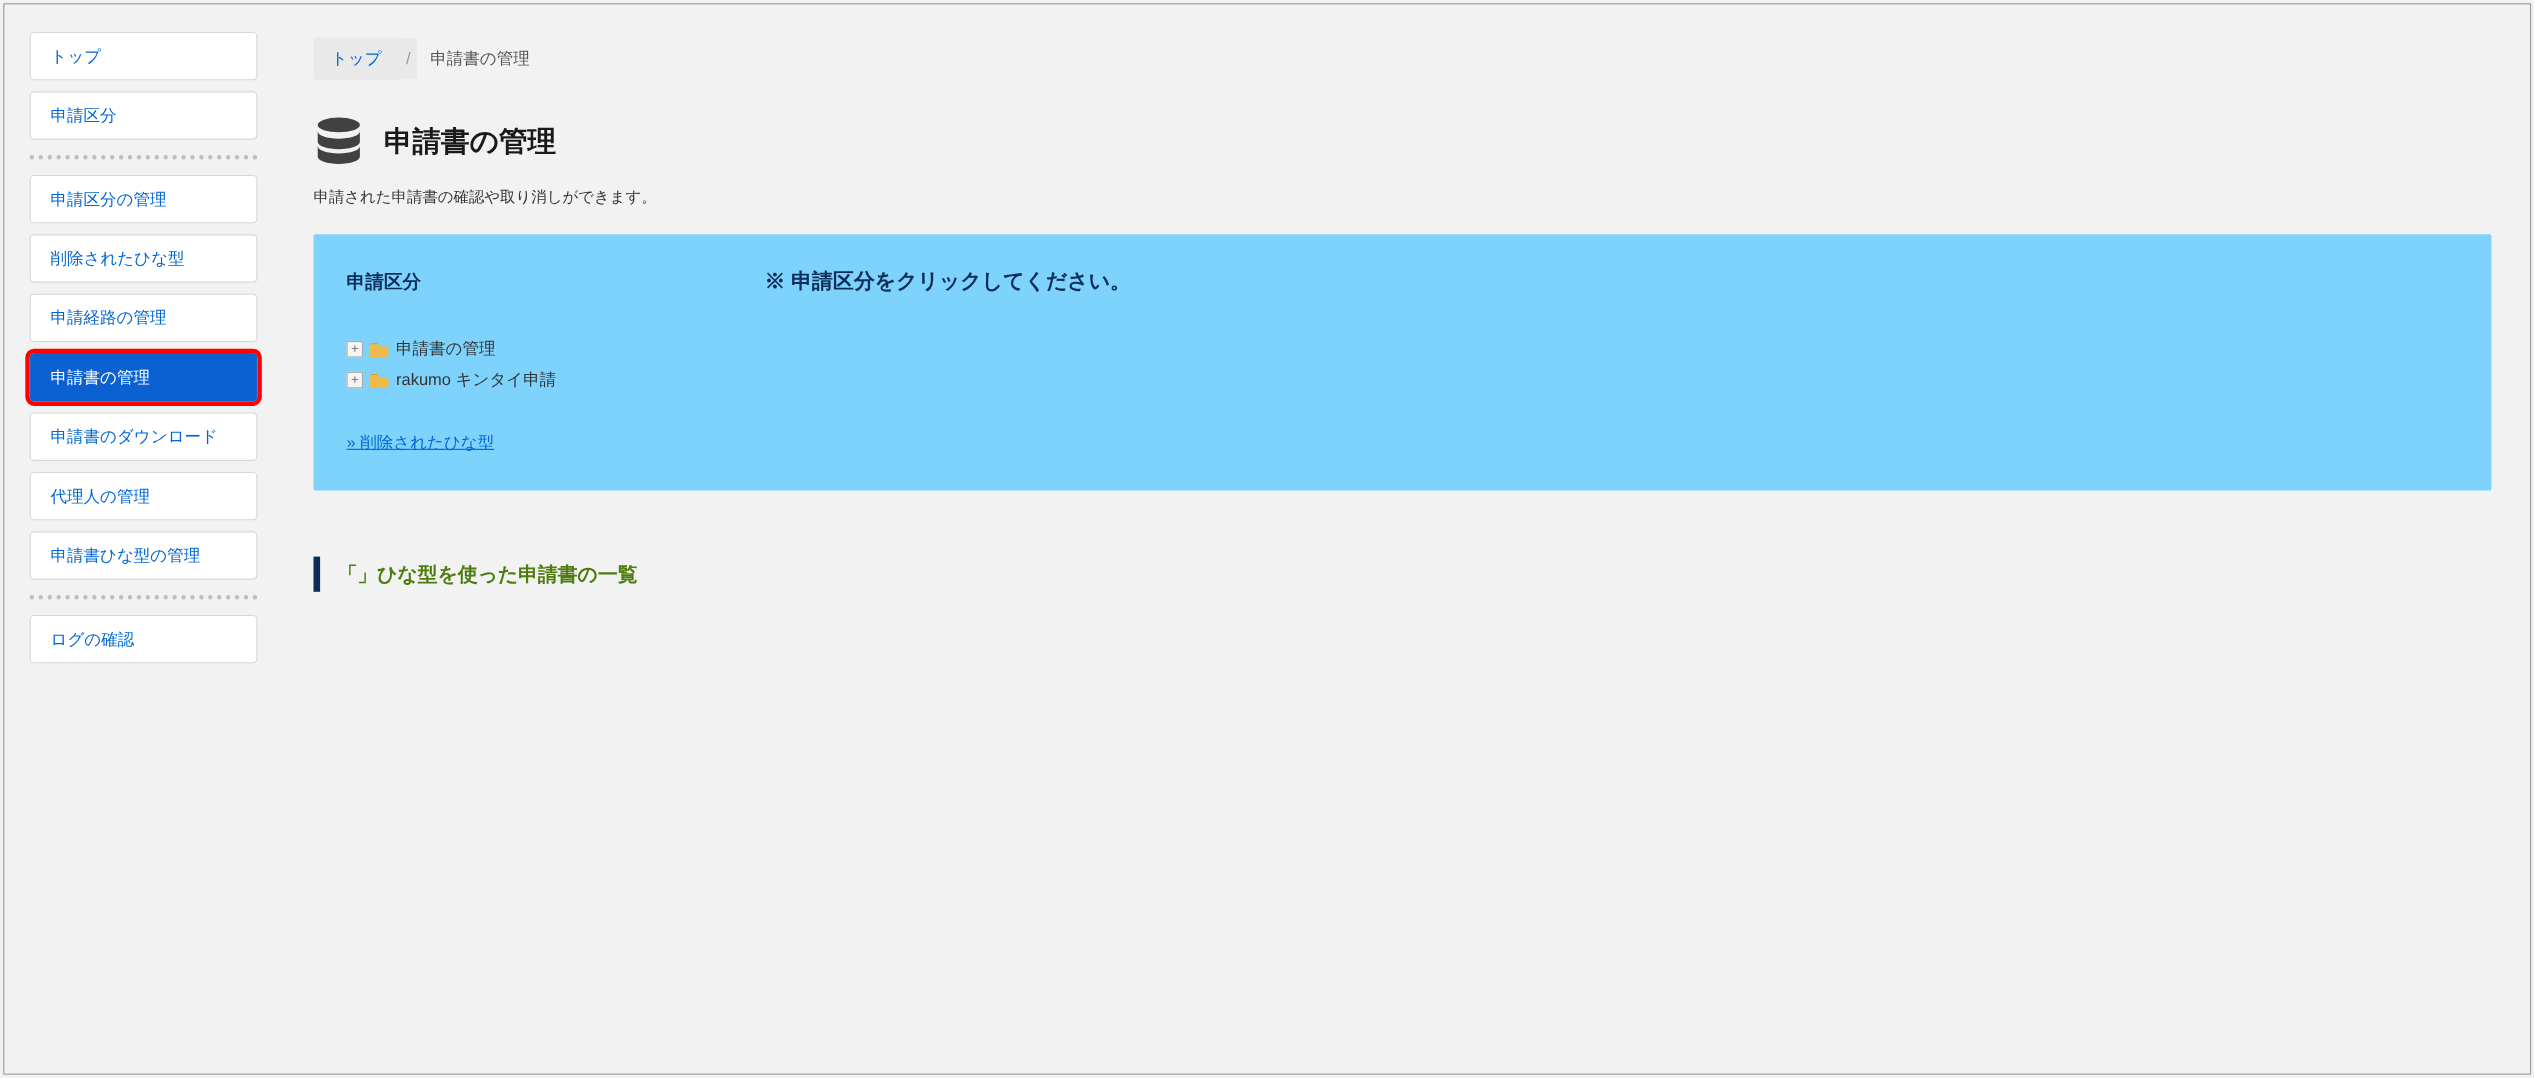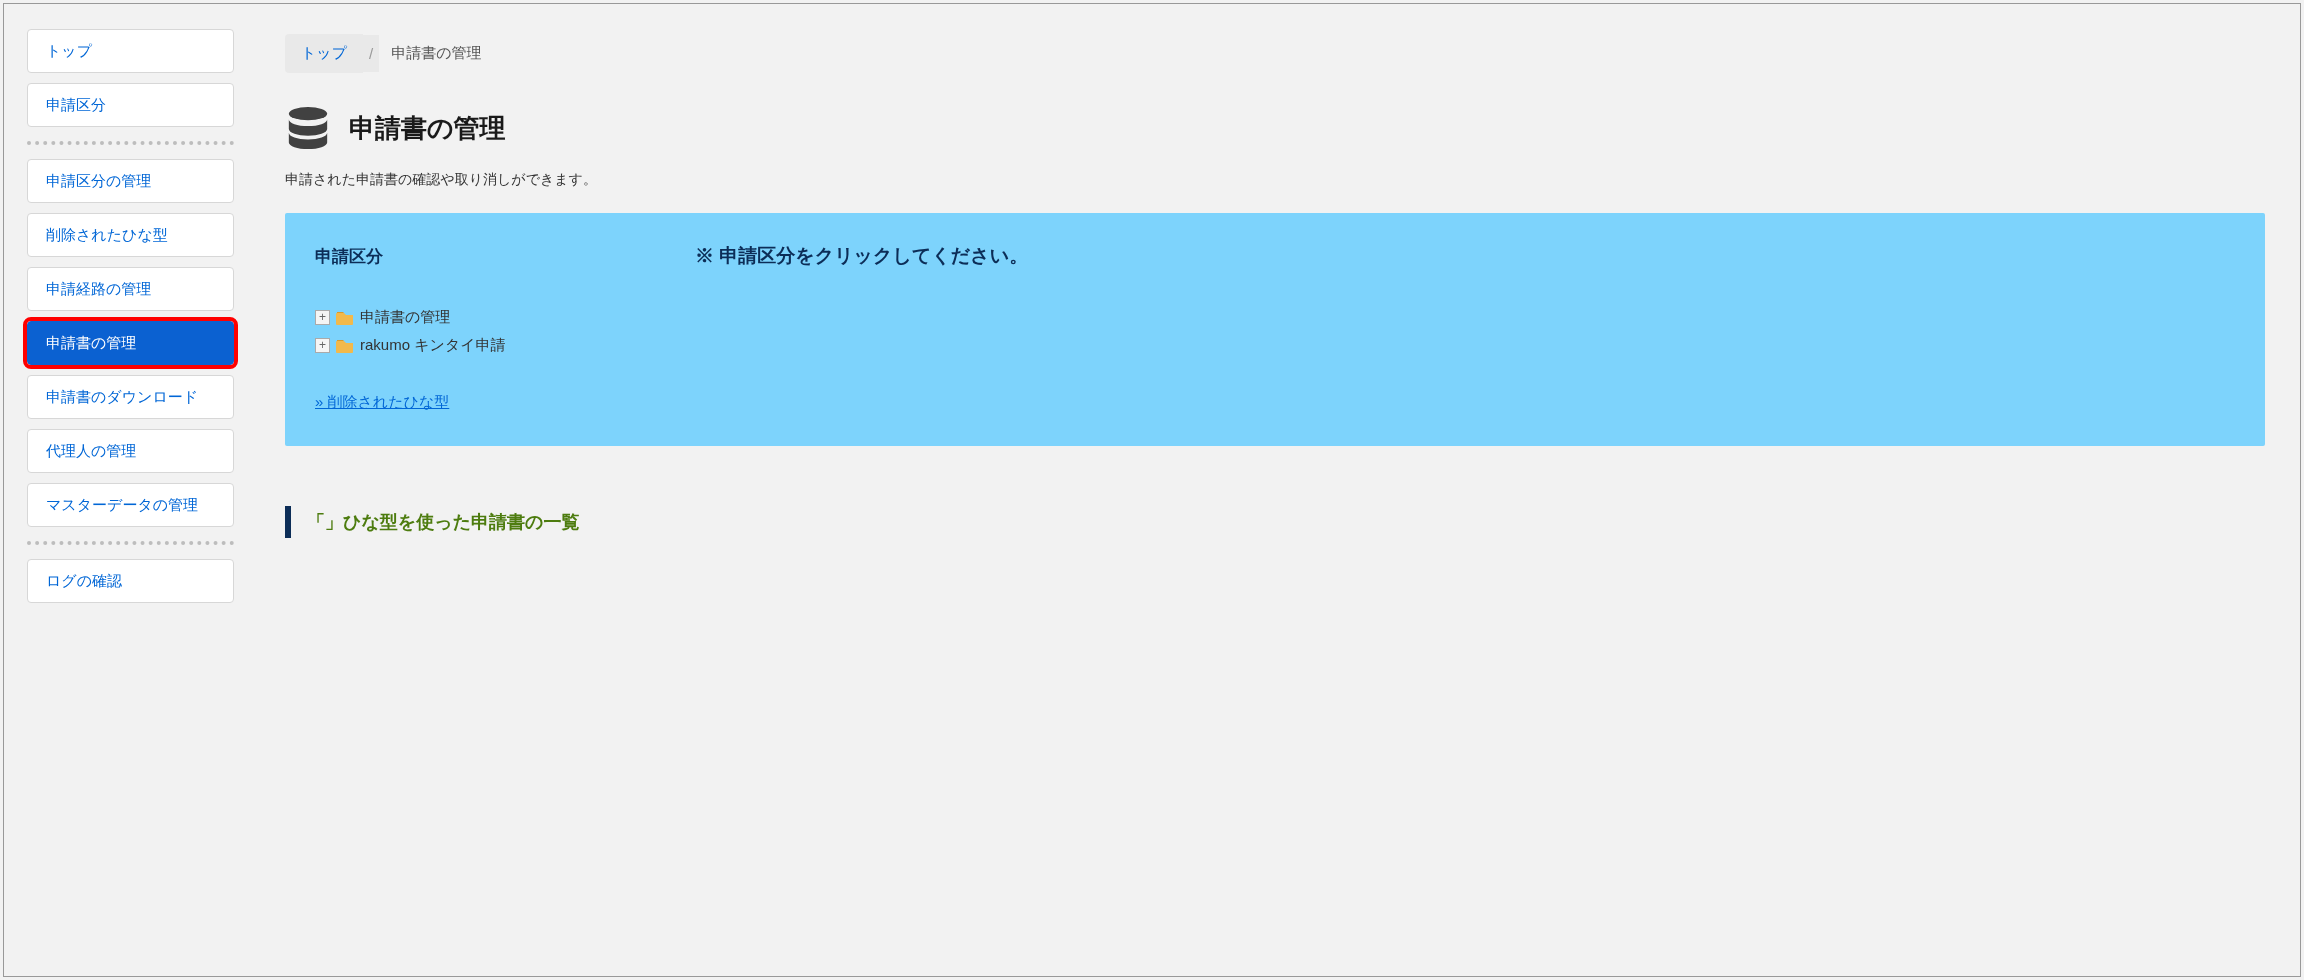--- a/index.html
+++ b/index.html
@@ -177,21 +177,21 @@
     <button class="sidebar-item active highlighted">
       <span>申請書の管理</span>
     </button>
     <button class="sidebar-item">
       <span>申請書のダウンロード</span>
     </button>
     <button class="sidebar-item">
       <span>代理人の管理</span>
     </button>
     <button class="sidebar-item">
-      <span>マスターデータの管理</span>
+      <span>申請書ひな型の管理</span>
     </button>
     <hr class="sidebar-sep">
     <button class="sidebar-item">
       <span>ログの確認</span>
     </button>
   </nav>
 
   <main class="main">
 
     <div class="bc">

